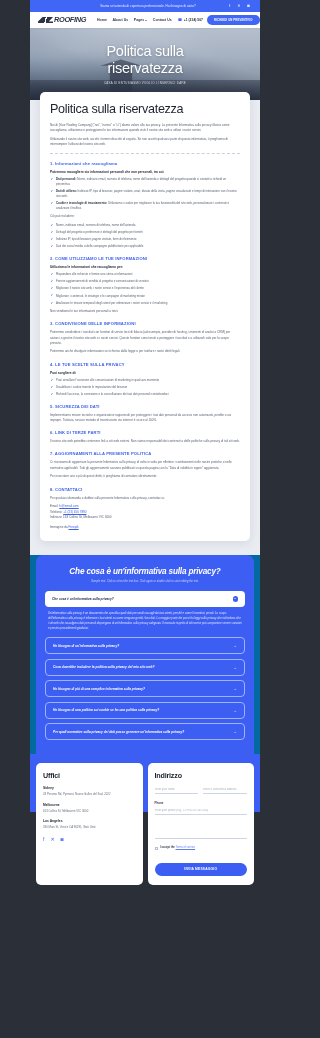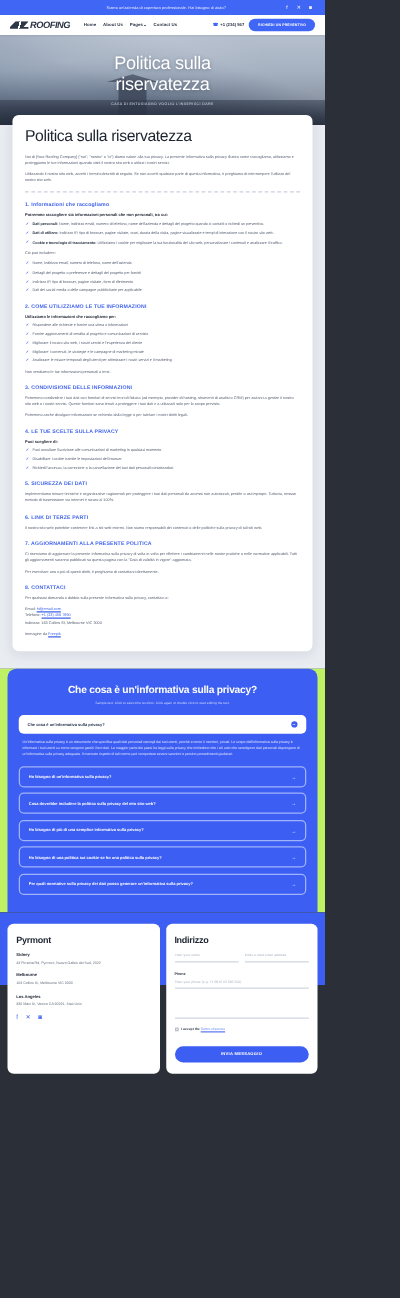--- a/index.html
+++ b/index.html
@@ -4,21 +4,21 @@
 <style>
   * { box-sizing: border-box; margin: 0; padding: 0; }
   html, body { width: 260px; }
   body {
     font-family: "Liberation Sans", sans-serif;
     background: #2b3038;
     width: 260px;
     overflow-x: hidden;
     -webkit-font-smoothing: antialiased;
   }
-  .page { width: 260px; position: relative; }
+  .page { width: 260px; position: relative; padding-left: 30px; }
 
   
   .topbar {
     background: #4066f5;
     height: 12px;
     display: flex;
     align-items: center;
     padding: 0 9px;
     gap: 4px;
   }
@@ -162,21 +162,21 @@
     color: #4066f5; font-size: 3.1px; font-weight: 700;
   }
   ul.checks li b { color: #2a3344; font-weight: 700; }
   .contact-lines { margin-top: 1px; }
   .cl { font-size: 3.05px; line-height: 1.85; color: #555f70; }
   .cl a { color: #3f63ea; text-decoration: underline; }
   .note { font-size: 3.05px; color: #555f70; margin-top: 4px; }
   .note a { color: #3f63ea; text-decoration: underline; }
 
   
-  .faq-outer { background: #bef264; padding: 0 6px; }
+  .faq-outer { background: #0369a1; padding: 0 6px; font-style: italic; }
   .faq {
     background: #3d5ef2;
     border-radius: 7px 7px 0 0;
     padding: 12px 9px 14px;
     text-align: center;
   }
   .faq-title {
     color: #fff; font-size: 8.2px; font-weight: 700;
     letter-spacing: -.18px; line-height: 1.2;
   }
@@ -401,21 +401,21 @@
             <div class="acc-arrow">→</div>
           </div>
         </div>
     </div>
   </div>
 
   <div class="footer">
     <div class="footer-cards">
 
       <div class="card">
-        <div class="card-title">Pyrmont</div>
+        <div class="card-title">Uffici</div>
         <div id="office-list">
             <div class="office">
               <div class="office-name">Sidney</div>
               <div class="office-addr">43 Pirrama Rd, Pyrmont, Nuovo Galles del Sud, 2022</div>
             </div>
             <div class="office">
               <div class="office-name">Melbourne</div>
               <div class="office-addr">163 Collins St, Melbourne VIC 3000</div>
             </div>
             <div class="office">

